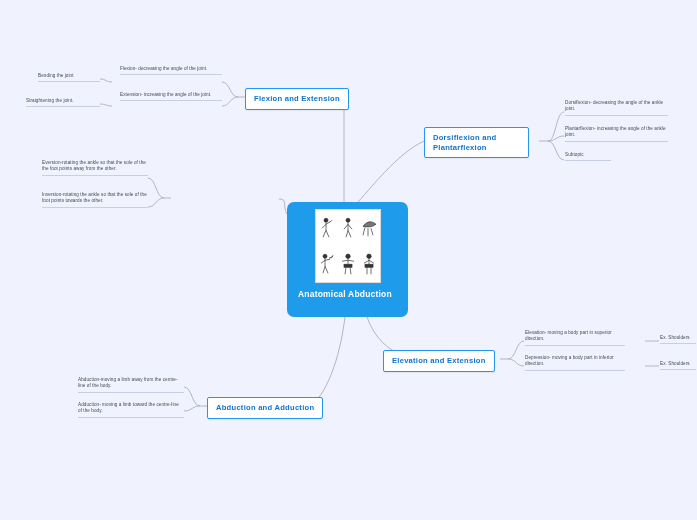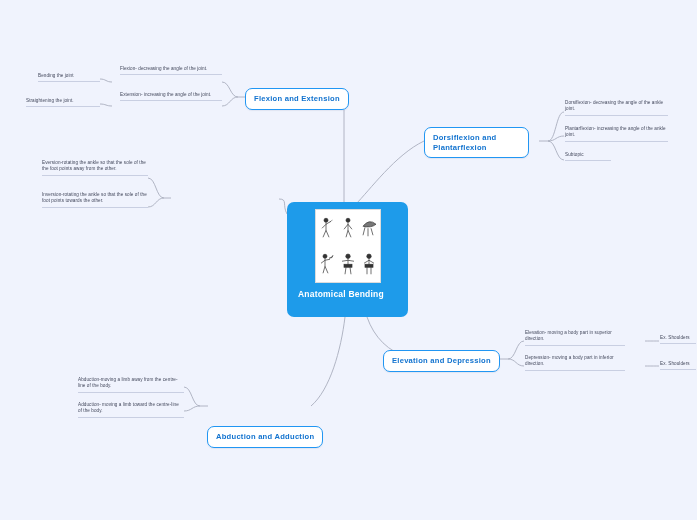--- a/index.html
+++ b/index.html
@@ -67,21 +67,21 @@
     font-weight: bold;
     line-height: 10.5px;
     letter-spacing: 0.2px;
   }
 
   
   .main-topic {
     position: absolute;
     background: #ffffff;
     border: 1.4px solid #2196f3;
-    border-radius: 7px;
+    border-radius: 2px;
     color: #1273cf;
     font-size: 7.6px;
     font-weight: bold;
     letter-spacing: 0.25px;
     line-height: 9.5px;
     padding: 5px 8px;
     box-sizing: border-box;
     box-shadow: 0 1px 1px rgba(90,110,150,0.10);
     white-space: nowrap;
   }
@@ -199,31 +199,31 @@
             <g stroke="#333" stroke-width="0.7" fill="none">
           <circle cx="10" cy="4" r="2.2" fill="#333"></circle>
               <path d="M10 6 L10 13"></path>
           <path d="M10 8 L5 11 M10 8 L15 11"></path>
               <rect x="6" y="12" width="8" height="3" fill="#333"></rect>
           <path d="M8 15 L8 22 M12 15 L12 22"></path>
             </g>
           </svg>
       </div>
     </div>
-    <div class="central-title">Anatomical Bending</div>
+    <div class="central-title">Anatomical Abduction</div>
   </div>
 
   <div class="main-topic" style="left:245px; top:88px;">Flexion and Extension</div>
 
   <div class="main-topic two-line" style="left:424px; top:127px; width:105px;">Dorsiflexion and Plantarflexion</div>
 
 
-  <div class="main-topic" style="left:383px; top:350px;">Elevation and Depression</div>
-
-  <div class="main-topic" style="left:207px; top:397px;margin-top:29px;">Abduction and Adduction</div>
+  <div class="main-topic" style="left:383px; top:350px;">Elevation and Extension</div>
+
+  <div class="main-topic" style="left:207px; top:397px;">Abduction and Adduction</div>
 
   <div class="leaf underline" style="left:120px; top:66px; width:102px;">Flexion- decreasing the angle of the joint.</div>
   <div class="leaf underline" style="left:120px; top:92px; width:102px;">Extension- increasing the angle of the joint.</div>
   <div class="leaf underline" style="left:38px; top:73px; width:62px;">Bending the joint</div>
   <div class="leaf underline" style="left:26px; top:98px; width:74px;">Straightening the joint.</div>
 
   <div class="leaf underline" style="left:565px; top:100px; width:103px;">Dorsiflexion- decreasing the angle of the ankle joint.</div>
   <div class="leaf underline" style="left:565px; top:126px; width:103px;">Plantarflexion- increasing the angle of the ankle joint.</div>
   <div class="leaf underline" style="left:565px; top:152px; width:46px;">Subtopic</div>
 

